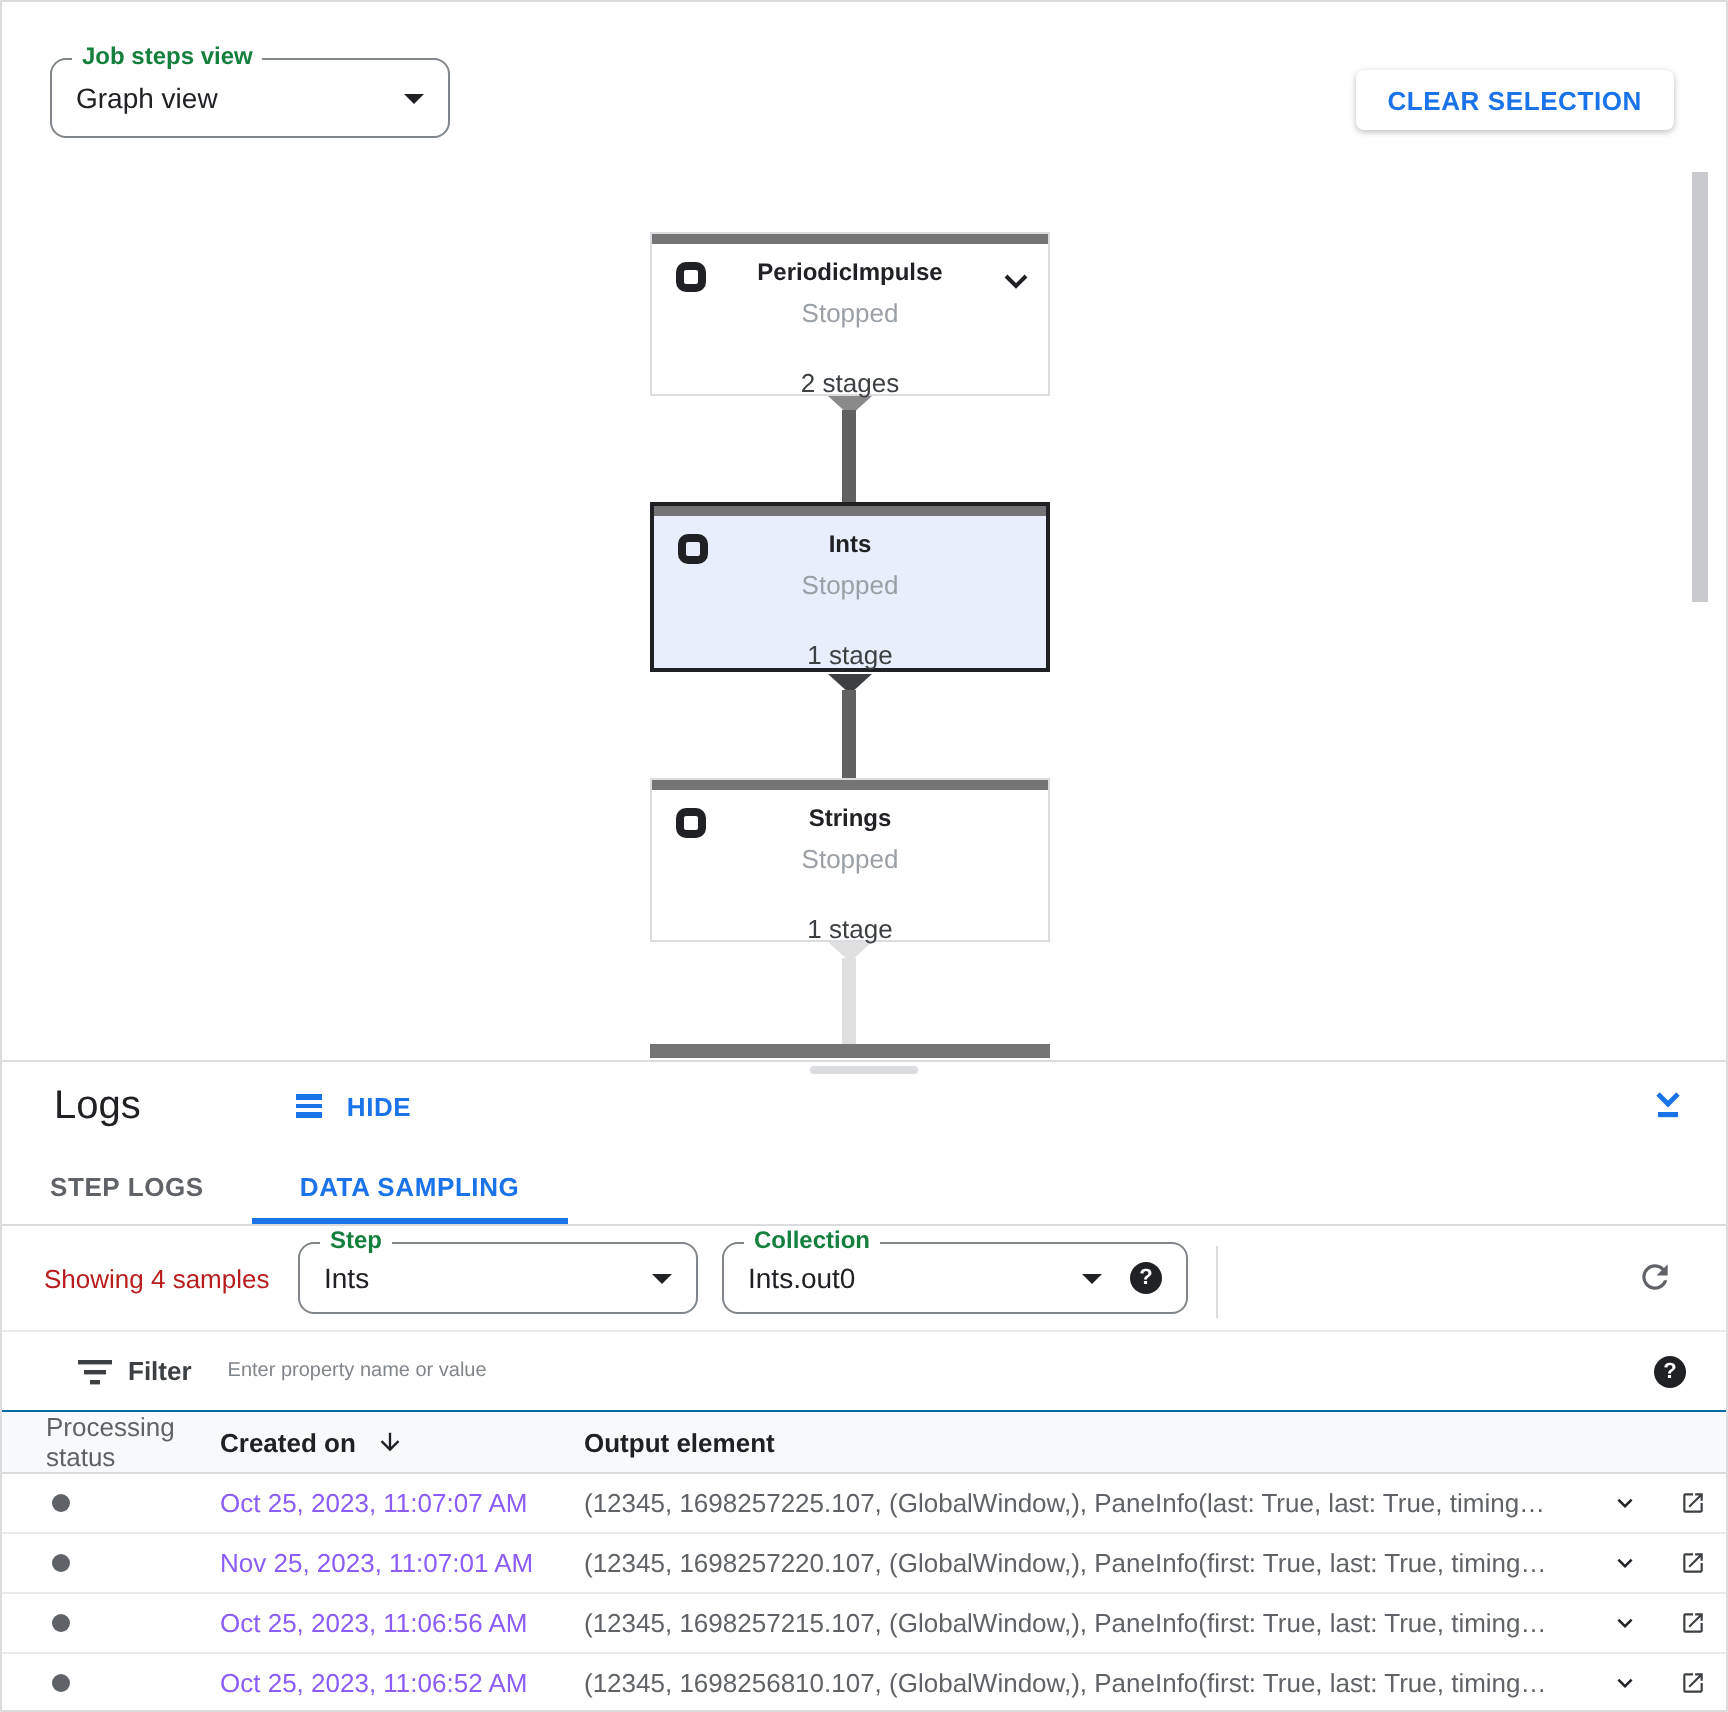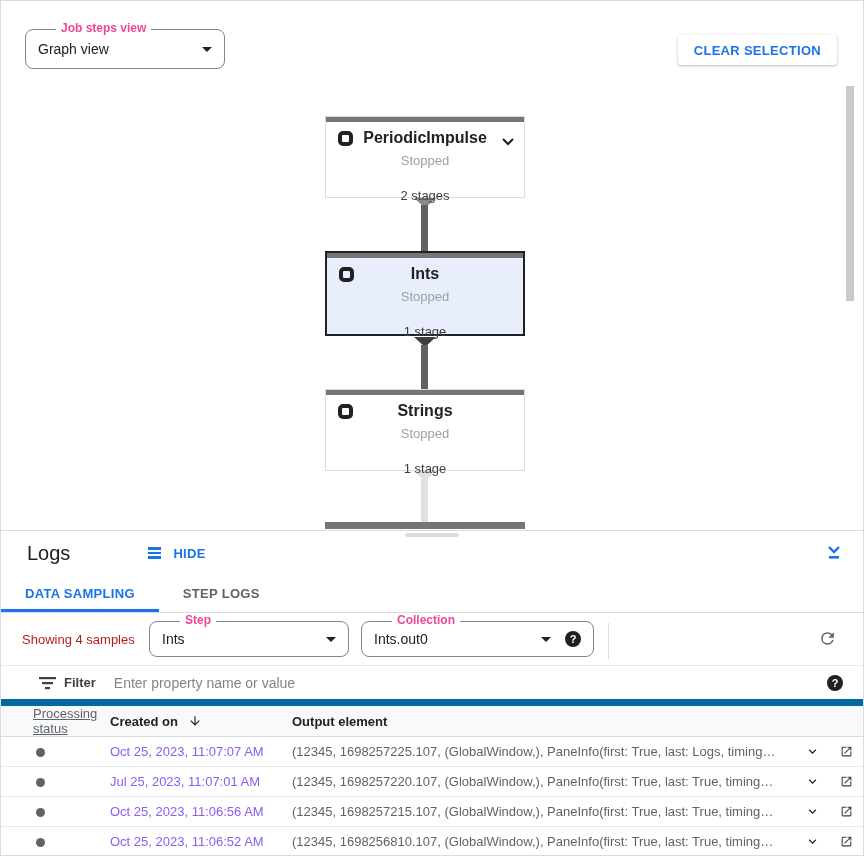--- a/index.html
+++ b/index.html
@@ -13,21 +13,21 @@
   
   .select-box {
     position: absolute; background:#fff;
     border: 1px solid #80868b; border-radius: 8px;
     display: flex; align-items: center;
     padding: 0 12px; cursor: pointer;
   }
   .select-label {
     position: absolute; top: -9px; left: 10px;
     background: #fff; padding: 0 5px;
-    font-size: 12px; font-weight: bold; color: #ec4899; white-space: nowrap; margin-left: 20px;
+    font-size: 12px; font-weight: bold; color: #15803d; white-space: nowrap;
   }
   .select-value { flex: 1; font-size: 14px; color: #202124; white-space: nowrap; overflow: hidden; }
   .caret {
     width: 0; height: 0; margin-left: 8px;
     border-left: 5px solid transparent; border-right: 5px solid transparent;
     border-top: 5px solid #202124;
   }
   .steps-view { left: 24px; top: 28px; width: 200px; height: 40px; }
 
   .clear-btn {
@@ -45,21 +45,21 @@
   .arrow { position: absolute; left: 413px; width: 0; height: 0;
     border-left: 11px solid transparent; border-right: 11px solid transparent; }
 
   .node {
     position: absolute; left: 324px; width: 200px;
     background: #fff; border: 1px solid #dadce0; cursor: pointer;
   }
   .node.selected { background: #e8eefb; border: 2px solid #202124; }
   .node-topbar { height: 5px; background: #757575; }
   .node-body { position: relative; text-align: center; padding: 7px 0 10px; }
-  .node-title { font-size: 16px; font-weight: bold; color: #202124; }
+  .node-title { font-size: 12px; font-weight: bold; color: #202124; }
   .node-status { font-size: 13px; color: #9aa0a6; margin-top: 6px; }
   .node-stages { font-size: 13px; color: #3c4043; margin-top: 20px; }
   .node-icon {
     position: absolute; left: 12px; top: 9px;
     width: 15px; height: 15px; border: 4px solid #202124; border-radius: 5px;
   }
   .node-chevron { position: absolute; right: 10px; top: 10px; }
 
   .vscrollbar {
     position: absolute; right: 9px; top: 85px; width: 8px; height: 215px;
@@ -105,31 +105,31 @@
   .coll-select { left: 360px; top: 8px; width: 233px; height: 36px; }
   .help-icon {
     display: inline-flex; align-items: center; justify-content: center;
     width: 16px; height: 16px; border-radius: 50%; background: #202124;
     color: #fff; font-size: 11px; font-weight: bold; flex: none; cursor: pointer;
   }
   .coll-select .help-icon { margin-left: 14px; }
   .toolbar-divider { position: absolute; left: 607px; top: 10px; height: 36px; width: 1px; background: #dadce0; }
   .refresh-btn { position: absolute; right: 26px; top: 16px; background: none; border: none; cursor: pointer; padding: 0; }
 
-  .filter-row { height: 40px; display: flex; align-items: center; border-bottom: 7px solid #0369a1; padding: 0 20px 0 38px; }
+  .filter-row { height: 40px; display: flex; align-items: center; border-bottom: 1px solid #0369a1; padding: 0 20px 0 38px; }
   .filter-label { font-size: 13px; font-weight: bold; color: #3c4043; margin-left: 8px; }
   .filter-input {
     flex: 1; margin-left: 18px; border: none; outline: none;
-    font-family: "Liberation Sans", sans-serif; font-size: 14px; color: #202124;
+    font-family: "Liberation Sans", sans-serif; font-size: 10px; color: #202124;
   }
   .filter-input::placeholder { color: #80868b; }
 
   .thead { height: 31px; background: #f8f9fa; border-bottom: 1px solid #dadce0; display: flex; align-items: center; }
   .trow { height: 30px; border-bottom: 1px solid #e8eaed; display: flex; align-items: center; background: #fff; }
-  .c-status { width: 109px; padding-left: 32px; flex: none; text-decoration: underline; }
+  .c-status { width: 109px; padding-left: 22px; flex: none; }
   .c-created { width: 182px; flex: none; display: flex; align-items: center; }
   .c-output { flex: 1; overflow: hidden; white-space: nowrap; text-overflow: ellipsis; }
   .c-icon { width: 34px; flex: none; display: flex; justify-content: center; }
   .thead .c-status { font-size: 13px; color: #5f6368; }
   .thead .c-created, .thead .c-output { font-size: 13px; color: #202124; font-weight: bold; }
   .sort-icon { margin-left: 10px; display: inline-flex; }
   .trow .c-created { font-size: 13px; color: #8b5cf6; }
   .trow .c-output { font-size: 13px; color: #5f6368; }
   .status-dot { display: inline-block; width: 9px; height: 9px; border-radius: 50%; background: #5f6368; margin-left: 3px; }
   .icon-btn { background: none; border: none; cursor: pointer; padding: 0; display: flex; }
@@ -207,22 +207,22 @@
       </button>
       <button class="collapse-btn">
         <svg width="18" height="16" viewBox="0 0 18 16">
           <path d="M4 3l5 5 5-5" fill="none" stroke="#1a73e8" stroke-width="2.4"></path>
           <rect x="4" y="12" width="10" height="2.6" fill="#1a73e8"></rect>
         </svg>
       </button>
     </div>
 
     <div class="tabs">
+      <div class="tab">STEP LOGS</div>
       <div class="tab active">DATA SAMPLING</div>
-      <div class="tab">STEP LOGS</div>
     </div>
 
     <div class="toolbar">
       <span class="showing">Showing 4 samples</span>
 
       <div class="select-box step-select">
         <span class="select-label">Step</span>
         <span class="select-value">Ints</span>
         <span class="caret"></span>
       </div>
@@ -265,40 +265,40 @@
         </span>
       </div>
       <div class="c-output">Output element</div>
       <div class="c-icon"></div>
       <div class="c-icon"></div>
     </div>
 
     <div class="trow">
       <div class="c-status"><span class="status-dot"></span></div>
       <div class="c-created">Oct 25, 2023, 11:07:07 AM</div>
-      <div class="c-output">(12345, 1698257225.107, (GlobalWindow,), PaneInfo(first: True, last: Logs, timing…</div>
+      <div class="c-output">(12345, 1698257225.107, (GlobalWindow,), PaneInfo(last: True, last: True, timing…</div>
       <div class="c-icon">
           <button class="icon-btn">
             <svg width="15" height="15" viewBox="0 0 24 24">
               <path fill="#202124" d="M16.59 8.59L12 13.17 7.41 8.59 6 10l6 6 6-6z"></path>
             </svg>
           </button>
         </div>
       <div class="c-icon">
           <button class="icon-btn">
             <svg width="13" height="13" viewBox="0 0 24 24">
               <path fill="#3c4043" d="M19 19H5V5h7V3H5a2 2 0 0 0-2 2v14a2 2 0 0 0 2 2h14c1.1 0 2-.9 2-2v-7h-2v7zM14 3v2h3.59l-9.83 9.83 1.41 1.41L19 6.41V10h2V3h-7z"></path>
             </svg>
           </button>
         </div>
     </div>
 
     <div class="trow">
       <div class="c-status"><span class="status-dot"></span></div>
-      <div class="c-created">Jul 25, 2023, 11:07:01 AM</div>
+      <div class="c-created">Nov 25, 2023, 11:07:01 AM</div>
       <div class="c-output">(12345, 1698257220.107, (GlobalWindow,), PaneInfo(first: True, last: True, timing…</div>
       <div class="c-icon">
           <button class="icon-btn">
             <svg width="15" height="15" viewBox="0 0 24 24">
               <path fill="#202124" d="M16.59 8.59L12 13.17 7.41 8.59 6 10l6 6 6-6z"></path>
             </svg>
           </button>
         </div>
       <div class="c-icon">
           <button class="icon-btn">

